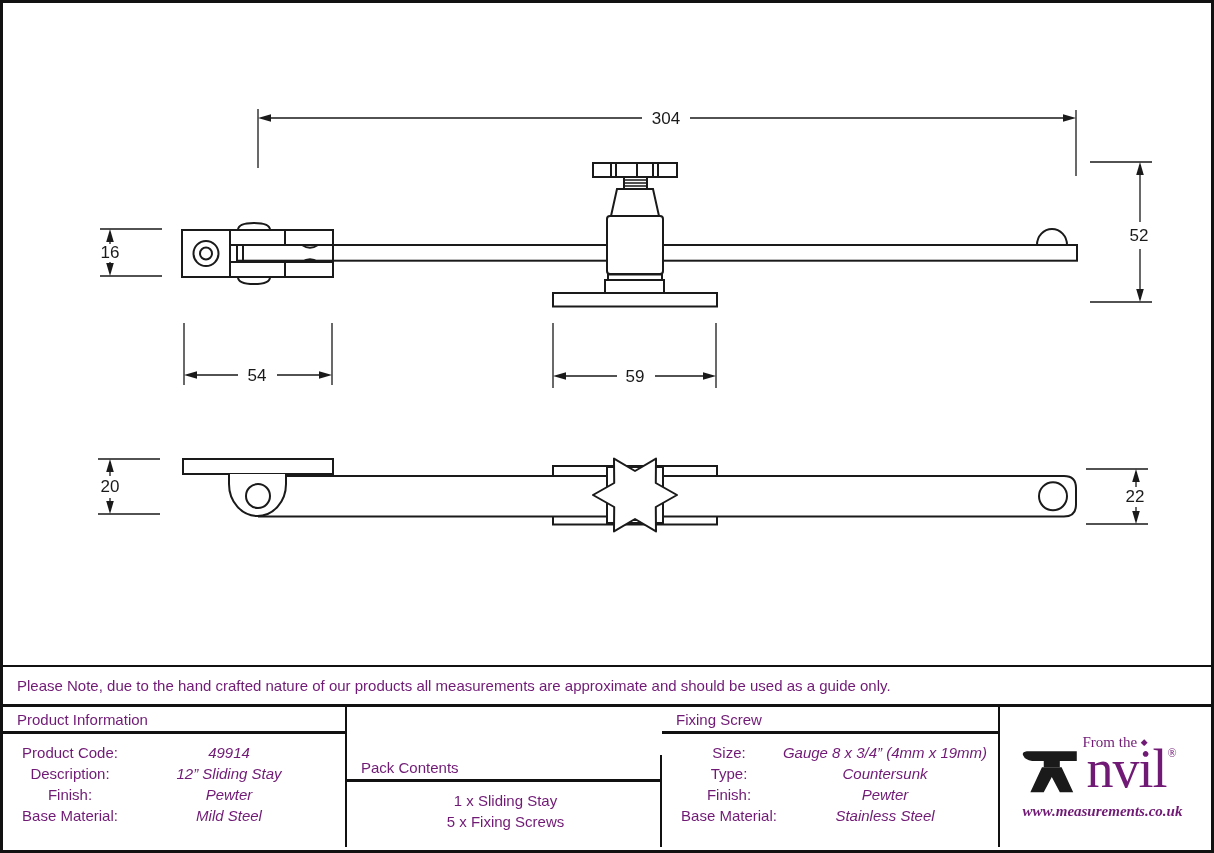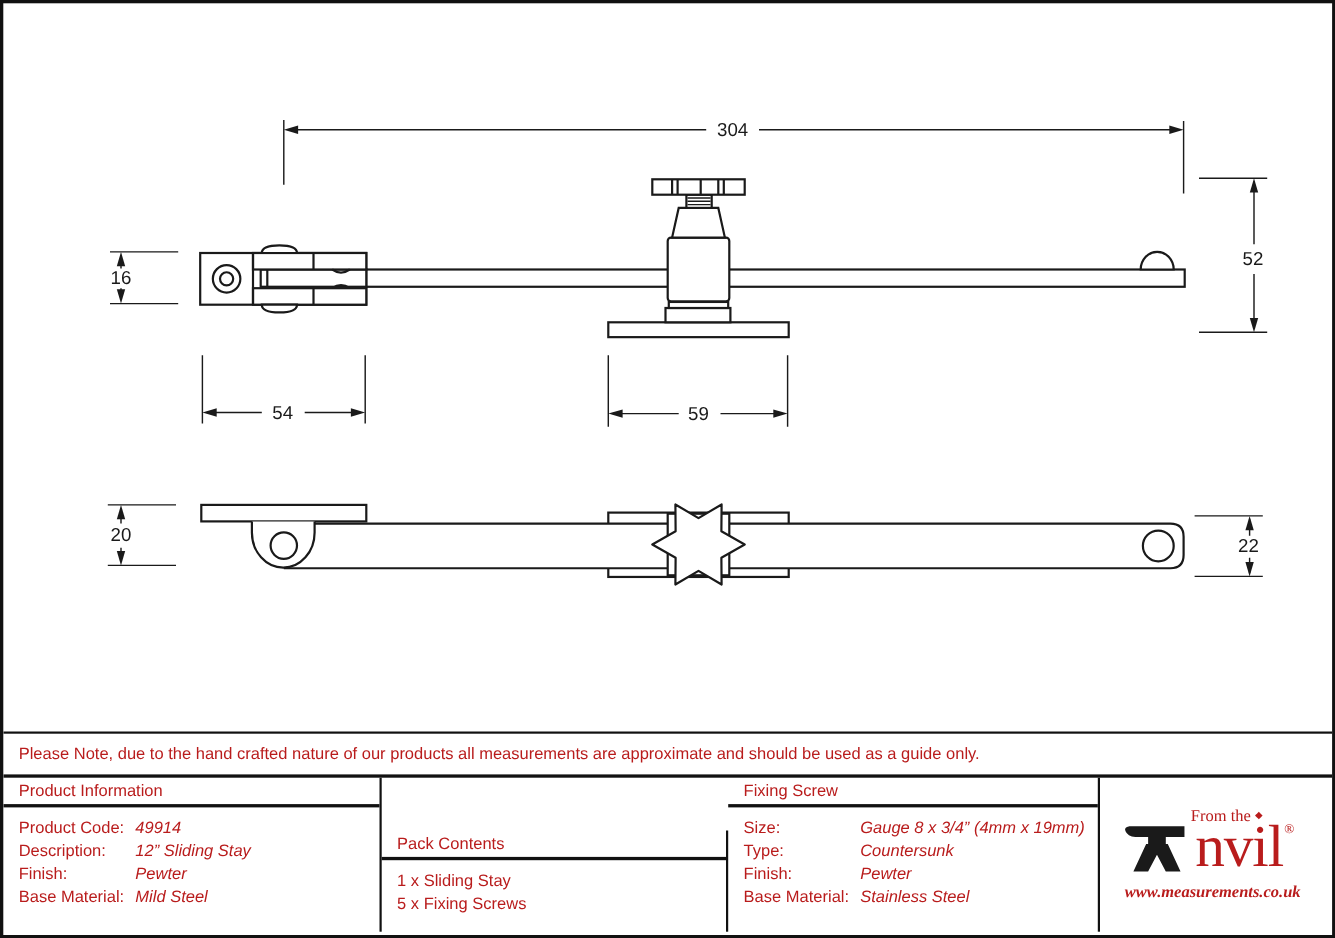--- a/index.html
+++ b/index.html
@@ -3,41 +3,41 @@
 <meta charset="utf-8">
 <style>
   html,body { margin:0; padding:0; background:#e8e8e8; }
   * { box-sizing:border-box; }
   .page {
     width:1214px; height:853px;
     background:#ffffff;
     border:3px solid #111111;
     position:relative;
     font-family:"Liberation Sans", sans-serif;
-    color:#b91c1c;
+    color:#701a75;
     overflow:hidden;
   }
   .drawing-area { height:664px; border-bottom:2px solid #111; }
   .drawing-area svg { display:block; }
   .note-row {
     height:40px; border-bottom:3px solid #111;
     display:flex; align-items:center;
     padding:0 14px; font-size:15px;
   }
   .info-table { display:flex; height:140px; }
   .col { border-right:2px solid #111; display:flex; flex-direction:column; }
   .col-product { width:344px; }
   .col-pack    { width:315px;margin-top:48px; }
   .col-fixing  { width:338px; }
   .col-logo    { flex:1; border-right:none; align-items:center; justify-content:center; }
   .col-header {
     height:27px; border-bottom:3px solid #111;
     padding:4px 0 0 14px; font-size:15px;
   }
-  .col-body { padding:8px 10px 0 14px; font-size:15px; line-height:21px; }
+  .col-body { padding:8px 10px 0 14px; font-size:15px; line-height:21px;text-align:center; }
   .kv { display:flex; }
   .kv .k { width:106px; flex-shrink:0; }
   .kv .v { flex:1;font-style:italic; }
   
   .logo-block { position:relative; width:170px; height:86px; }
   .anvil-icon { position:absolute; left:0; top:10px; width:58px; height:50px; }
   .from-the {
     position:absolute; left:62px; top:0;
     font-family:"Liberation Serif", serif; font-size:15px; white-space:nowrap;
   }

